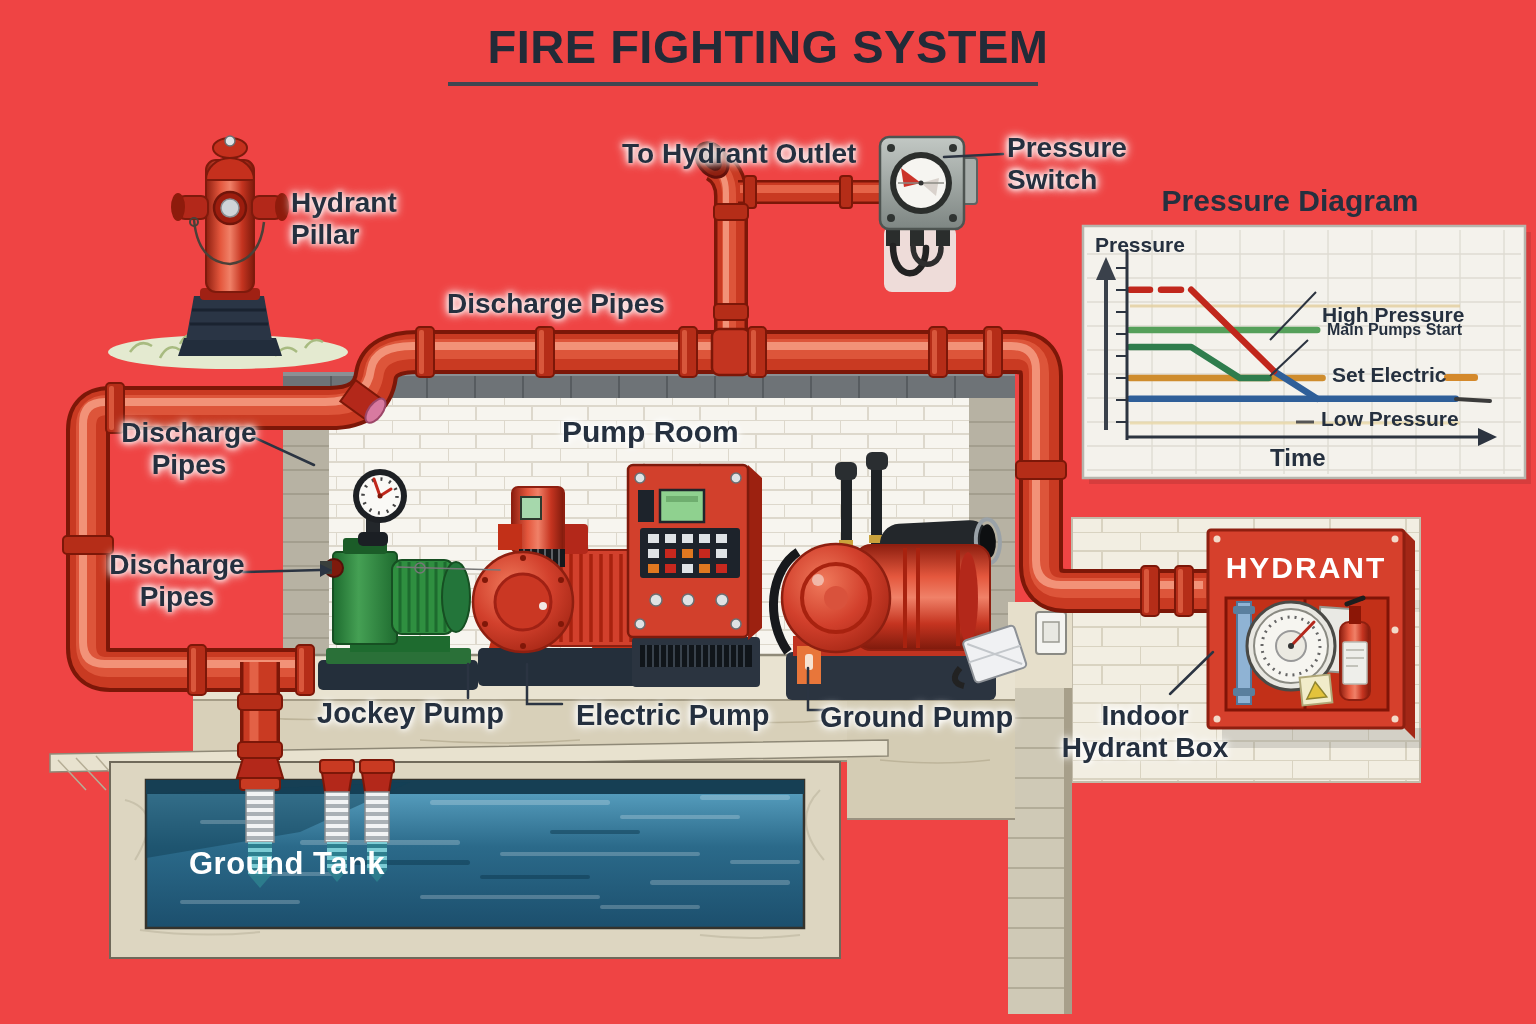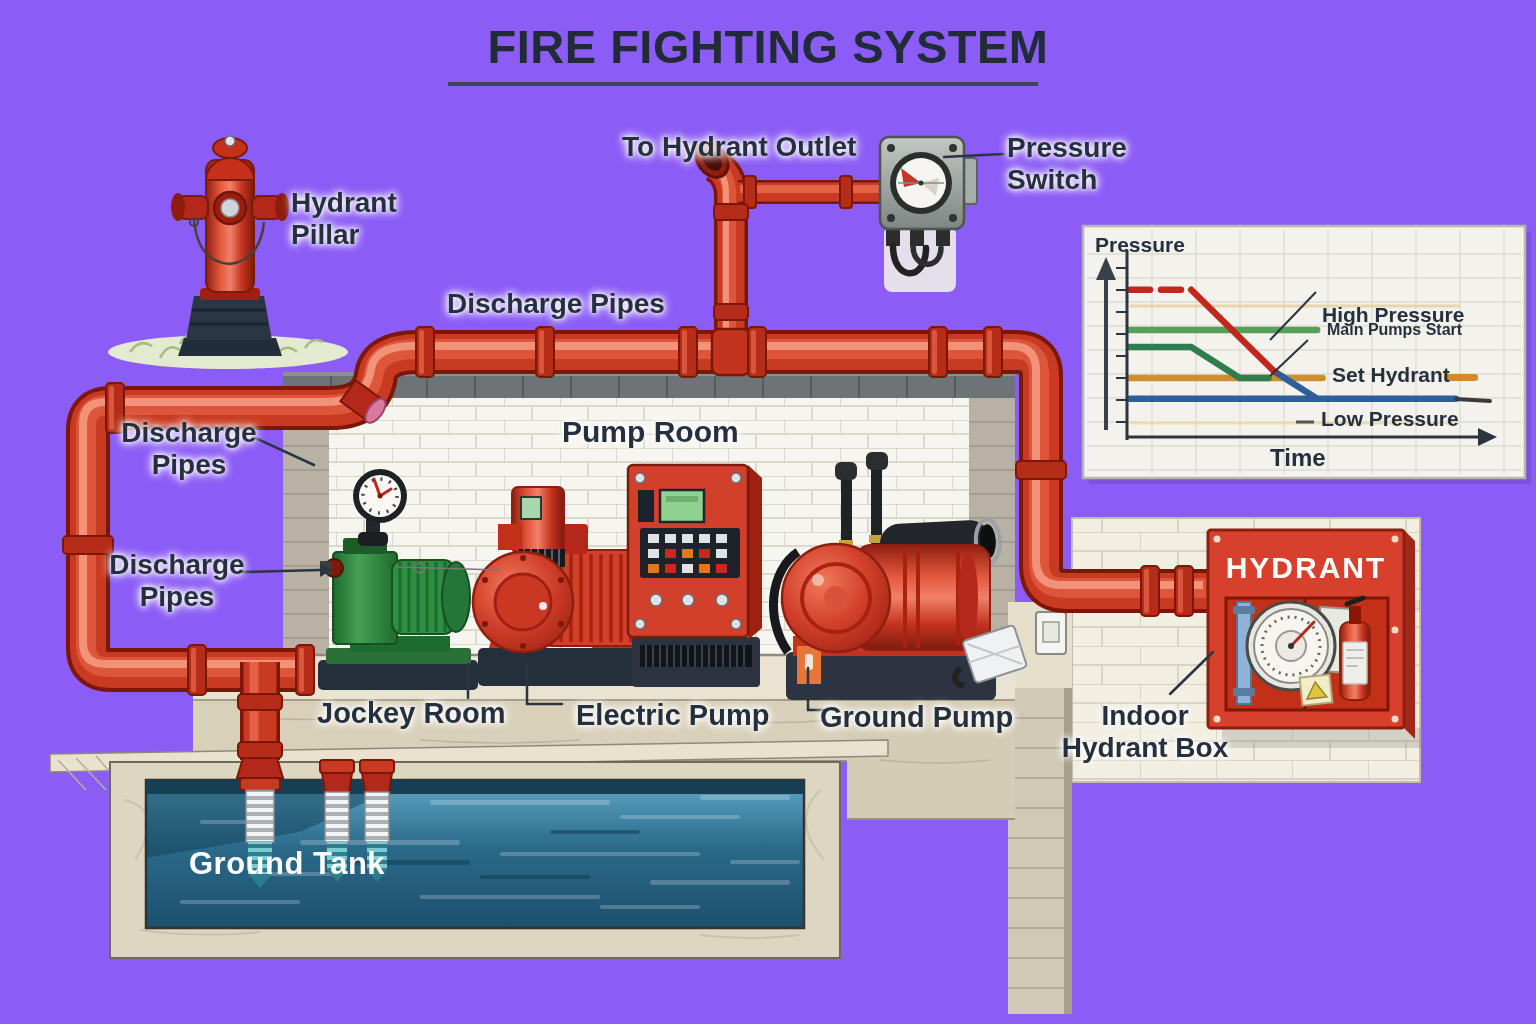--- a/index.html
+++ b/index.html
@@ -1,24 +1,24 @@
 <!DOCTYPE html>
 <html><head>
 <meta charset="utf-8">
 <style>
   html,body{margin:0;padding:0;background:#ffffff;}
-  #stage{position:relative;width:1536px;height:1024px;background:#8b5cf6;overflow:hidden;
+  #stage{position:relative;width:1536px;height:1024px;background:#ef4444;overflow:hidden;
          font-family:"Liberation Sans","DejaVu Sans",sans-serif;}
   #art{position:absolute;left:0;top:0;}
   .lbl{position:absolute;color:#25303f;font-weight:bold;white-space:pre-line;line-height:1.14;}
   .halo{text-shadow:0 0 5px #fff,0 0 8px #fff,0 0 12px #fff;}
   .white{color:#ffffff;}
   #main-title{left:0;top:20px;width:1536px;text-align:center;font-size:47px;letter-spacing:.5px;color:#222b38;}
   #title-underline{position:absolute;left:448px;top:82px;width:590px;height:4px;background:#3f4651;}
-  #lbl-outlet{left:622px;top:131px;font-size:28px;}
+  #lbl-outlet{left:622px;top:138px;font-size:28px;}
   #lbl-pswitch{left:1007px;top:132px;font-size:28px;}
   #lbl-hpillar{left:291px;top:187px;font-size:28px;}
   #lbl-dtop{left:447px;top:288px;font-size:28px;}
   #lbl-d1{left:112px;top:417px;width:154px;text-align:center;font-size:28px;}
   #lbl-d2{left:100px;top:549px;width:154px;text-align:center;font-size:28px;}
   #lbl-pumproom{left:562px;top:415px;font-size:30px;}
   #lbl-jockey{left:317px;top:697px;font-size:29px;}
   #lbl-electric{left:566px;top:699px;font-size:29px;margin-left:10px;}
   #lbl-diesel{left:820px;top:701px;font-size:29px;}
   #lbl-indoor{left:1052px;top:700px;width:186px;text-align:center;font-size:28px;}
@@ -484,27 +484,28 @@
 Pillar</div>
 <div class="lbl halo" id="lbl-outlet">To Hydrant Outlet</div>
 <div class="lbl halo" id="lbl-pswitch">Pressure
 Switch</div>
 <div class="lbl halo" id="lbl-dtop">Discharge Pipes</div>
 <div class="lbl halo" id="lbl-d1">Discharge
 Pipes</div>
 <div class="lbl halo" id="lbl-d2">Discharge
 Pipes</div>
 <div class="lbl halo" id="lbl-pumproom">Pump Room</div>
-<div class="lbl halo" id="lbl-jockey">Jockey Room</div>
+<div class="lbl halo" id="lbl-jockey">Jockey Pump</div>
 <div class="lbl halo" id="lbl-electric">Electric Pump</div>
 <div class="lbl halo" id="lbl-diesel">Ground Pump</div>
 <div class="lbl white" id="lbl-gtank">Ground Tank</div>
 <div class="lbl halo" id="lbl-indoor">Indoor
 Hydrant Box</div>
 <div class="lbl white" id="lbl-hydsign">HYDRANT</div>
+<div class="lbl" id="pd-title">Pressure Diagram</div>
 <div class="lbl" id="pd-pressure">Pressure</div>
 <div class="lbl" id="pd-time">Time</div>
 <div class="lbl" id="pd-high">High Pressure</div>
 <div class="lbl" id="pd-main">Main Pumps Start</div>
-<div class="lbl" id="pd-set">Set Hydrant</div>
+<div class="lbl" id="pd-set">Set Electric</div>
 <div class="lbl" id="pd-low">Low Pressure</div>
 
 </div>
 
 </body></html>

